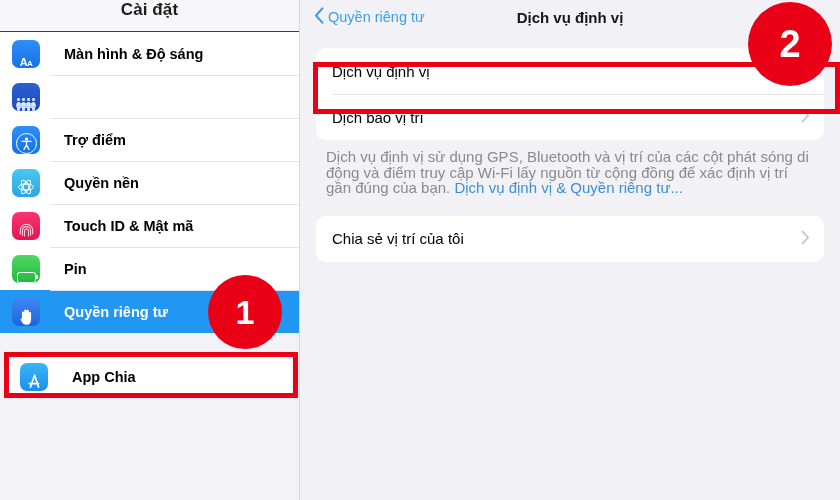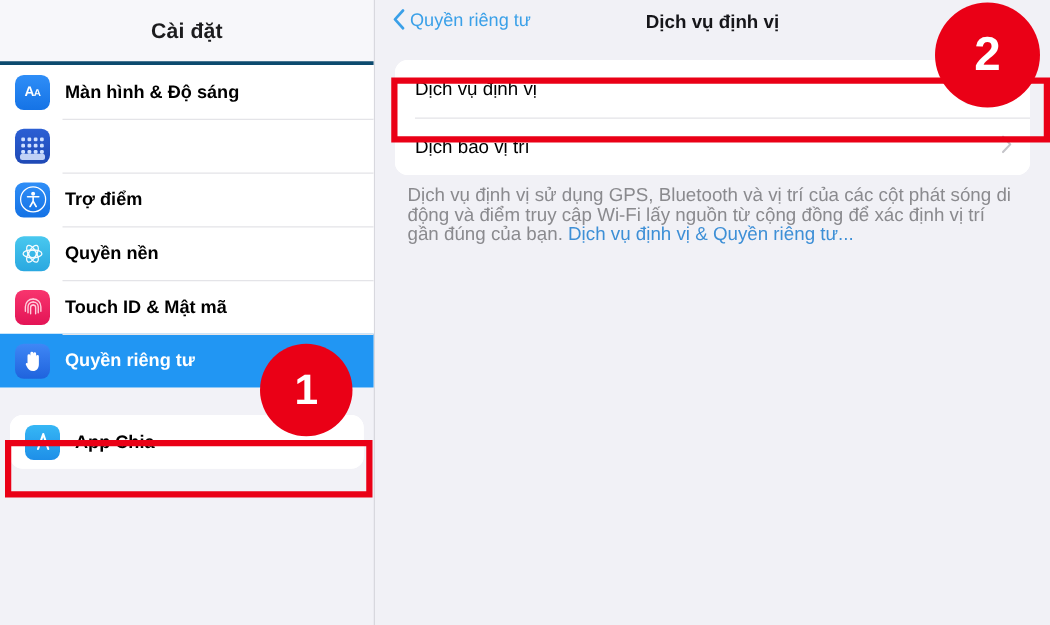--- a/index.html
+++ b/index.html
@@ -27,26 +27,25 @@
   .sidebar {
     width: 300px;
     height: 500px;
     background: #f2f2f7;
     position: relative;
     border-right: 1px solid #d8d8de;
     box-sizing: border-box;
     overflow: hidden;
   }
   .sidebar-header {
-    height: 52px;
+    height: 32px;
     background: #f7f7fa;
     display: flex;
-    align-items: center;
     justify-content: center;
-    border-bottom: 3px solid #0c4a6e;
+    border-bottom: 1px solid #0c4a6e;
     box-sizing: border-box;
   }
   .sidebar-title {
     font-size: 17px;
     font-weight: bold;
     color: #1c1c1e;
     letter-spacing: 0.1px;
   }
   .group {
     background: #ffffff;
@@ -78,24 +77,24 @@
   .srow.selected {
     background: #2196f3;
   }
   .srow.selected .srow-label { color: #ffffff; }
 
   .app-icon {
     width: 28px;
     height: 28px;
     border-radius: 7px;
     flex: 0 0 28px;
-    margin-right: 12px;
-    position: relative;
-    display: flex;
-    align-items: center;
+    margin-right: 24px;
+    position: relative;
+    display: flex;
+    align-items: flex-end;
     justify-content: center;
     overflow: hidden;
   }
   .srow-label {
     font-size: 14.5px;
     color: #000000;
     white-space: nowrap;
     font-weight: bold;
   }
 
@@ -377,20 +376,26 @@
               <path d="M9.5 8 C8.3 8 7.5 8.9 7.5 10 L7.5 15"></path>
               <path d="M9.5 8 C10.7 8 11.5 8.9 11.5 10 L11.5 15"></path>
               <path d="M9.5 5.6 C12.1 5.6 13.6 7.6 13.6 9.6 L13.6 14.2"></path>
               <path d="M9.5 3.2 C13.1 3.2 15.7 6 15.7 9.4 L15.7 13"></path>
             </g>
           </svg>
         </span>
         <span class="srow-label">Touch ID &amp; Mật mã</span>
       </div>
 
+      <div class="srow">
+        <span class="app-icon ic-pin">
+          <span class="batt"></span>
+        </span>
+        <span class="srow-label">Pin</span>
+      </div>
 
       <div class="srow selected">
         <span class="app-icon ic-priv">
           <svg width="17" height="18" viewBox="0 0 17 18" aria-hidden="true">
             <path d="M4 10.5 L4 4.6 a1.15 1.15 0 0 1 2.3 0 L6.3 9 L6.3 2.6 a1.15 1.15 0 0 1 2.3 0 L8.6 9 L8.6 2.9 a1.15 1.15 0 0 1 2.3 0 L10.9 9.2 L10.9 5.1 a1.1 1.1 0 0 1 2.2 0 L13.1 11.4 c0 3.3 -1.9 5.4 -4.6 5.4 c-2.6 0 -4.2 -1.6 -5.1 -3.7 L2.6 11.6 a1.1 1.1 0 0 1 1.4 -1.1 Z" fill="#ffffff"></path>
           </svg>
         </span>
         <span class="srow-label">Quyền riêng tư</span>
       </div>
 
@@ -447,20 +452,30 @@
 
     </div>
 
     <div class="footnote">
       <span>Dịch vụ định vị sử dụng GPS, Bluetooth và vị trí của các cột phát sóng di động và điểm truy cập Wi-Fi lấy nguồn từ cộng đồng để xác định vị trí gần đúng của bạn.</span>
       <span class="link">Dịch vụ định vị &amp; Quyền riêng tư...</span>
     </div>
 
     <div class="spacer-20"></div>
 
+    <div class="card">
+      <div class="drow">
+        <span class="drow-label">Chia sẻ vị trí của tôi</span>
+        <span class="chevron-right">
+          <svg width="9" height="15" viewBox="0 0 9 15" aria-hidden="true">
+            <path d="M1.4 1.4 L7.2 7.5 L1.4 13.6" stroke="#c4c4c9" stroke-width="1.7" fill="none" stroke-linecap="round" stroke-linejoin="round"></path>
+          </svg>
+        </span>
+      </div>
+    </div>
 
   </div>
 
   <div class="anno-box" id="box-1"></div>
   <div class="anno-box" id="box-2"></div>
 
   <div class="anno-circle" id="anno-1">1</div>
   <div class="anno-circle" id="anno-2">2</div>
 
 </div>

